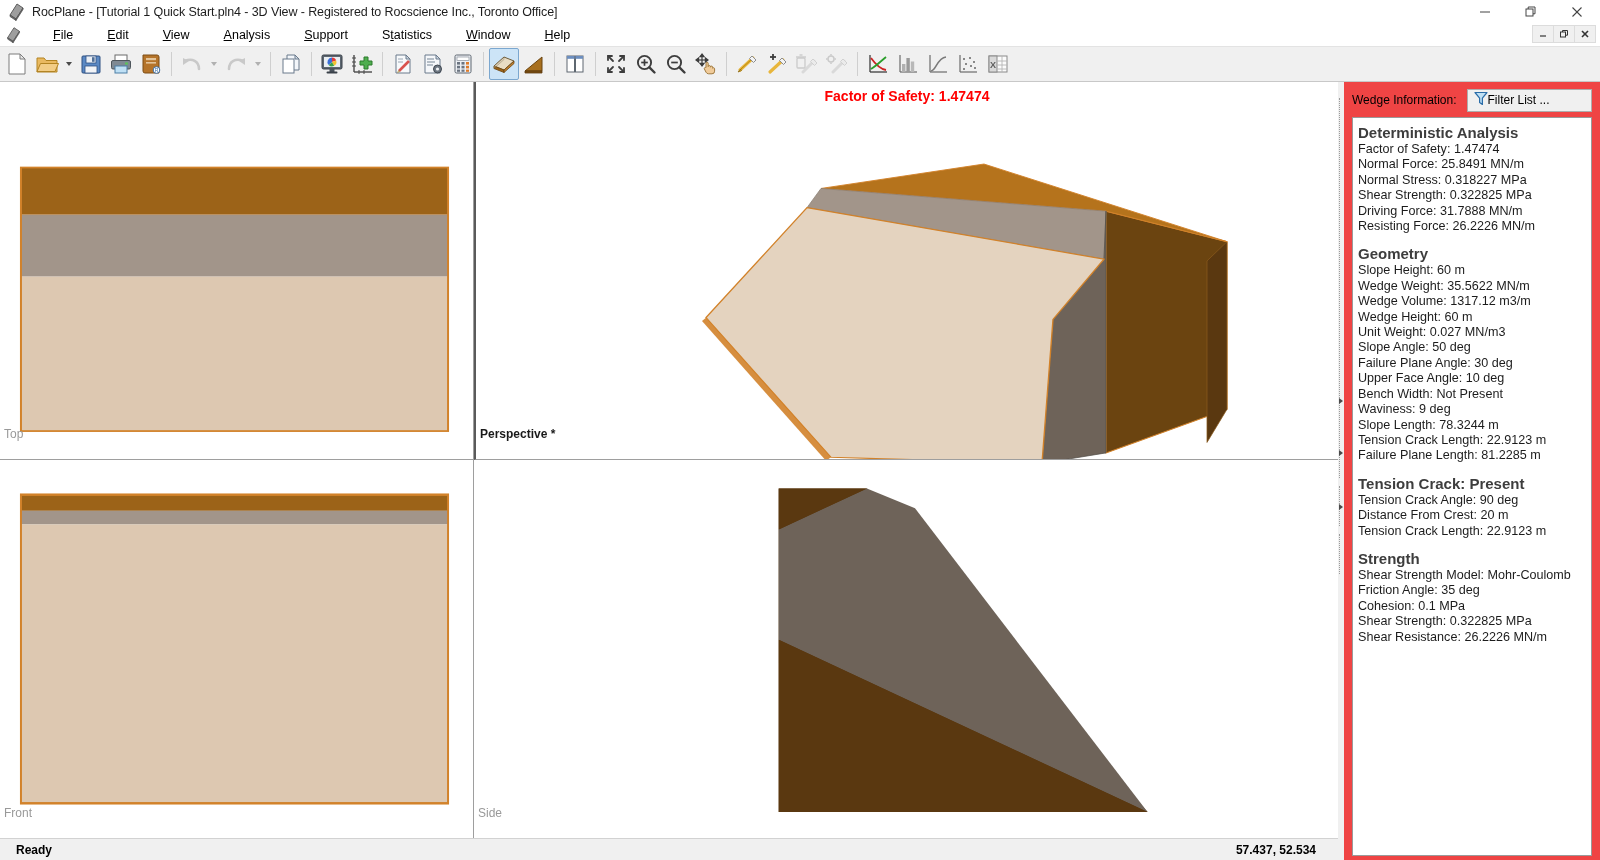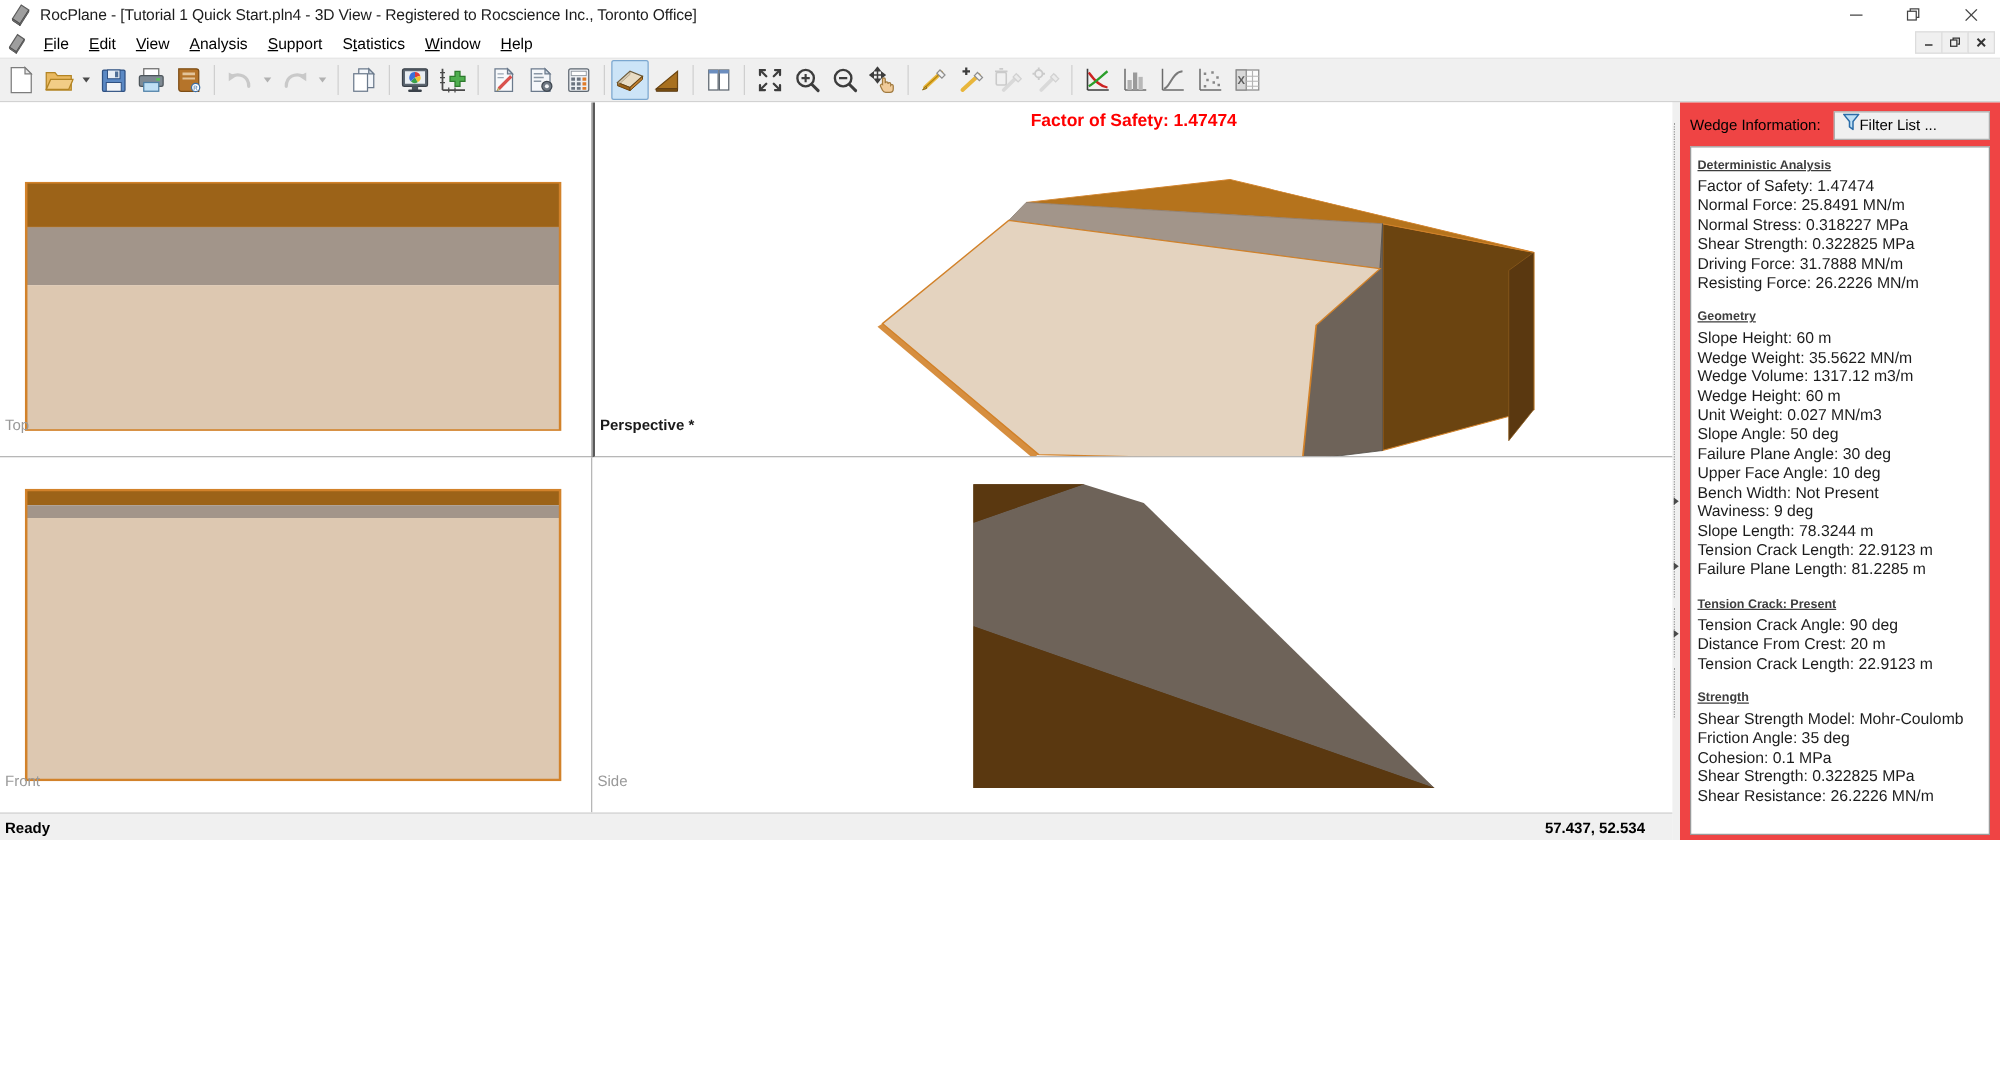--- a/index.html
+++ b/index.html
@@ -5,21 +5,21 @@
   * { box-sizing: border-box; }
   html, body {
     margin: 0; padding: 0;
     width: 1600px; height: 860px;
     overflow: hidden;
     background: #ffffff;
     font-family: "Liberation Sans", sans-serif;
     -webkit-font-smoothing: antialiased;
   }
   #app {
-    width: 1600px; height: 672px;
+    width: 1600px; height: 860px;
     position: relative;
     background: #f0f0f0;
     display: flex;
     flex-direction: column;
   }
 
   
   .titlebar {
     height: 24px;
     background: #ffffff;
@@ -57,20 +57,21 @@
 
   
   .menubar {
     height: 22px;
     background: #ffffff;
     display: flex;
     align-items: center;
     padding-left: 4px;
     flex: 0 0 22px;
     position: relative;
+    gap: 18px;
   }
   .menu-icon {
     width: 20px; height: 20px;
     margin-right: 3px;
     flex: 0 0 auto;
   }
   .menu-item {
     font-size: 12.5px;
     color: #000;
     padding: 2px 8px;
@@ -252,44 +253,43 @@
     min-height: 0;
   }
   .info-line {
     font-size: 12.6px;
     color: #1c1c1c;
     line-height: 15.4px;
     white-space: normal;
     word-break: normal;
   }
   .info-line.heading {
-    font-size: 10px;
+    font-size: 15px;
     font-weight: bold;
     color: #3d3d3d;
     line-height: 19px;
     margin-top: 2px;
-    text-decoration: underline;
   }
   .info-line.spacer { height: 8px; }
 
   
   .statusbar {
     height: 22px;
     flex: 0 0 22px;
     background: #f0f0f0;
     border-top: 1px solid #d2d2d2;
     display: flex;
     align-items: center;
     font-size: 12px;
     color: #000;
     font-weight: bold;
     position: relative;
     width: 1338px;
   }
-  .status-ready { padding-left: 4px; }
+  .status-ready { padding-left: 16px; }
   .status-coords {
     position: absolute;
     right: 22px;
     font-weight: bold;
   }
 </style>
 </head>
 <body>
 
 <div id="app">

